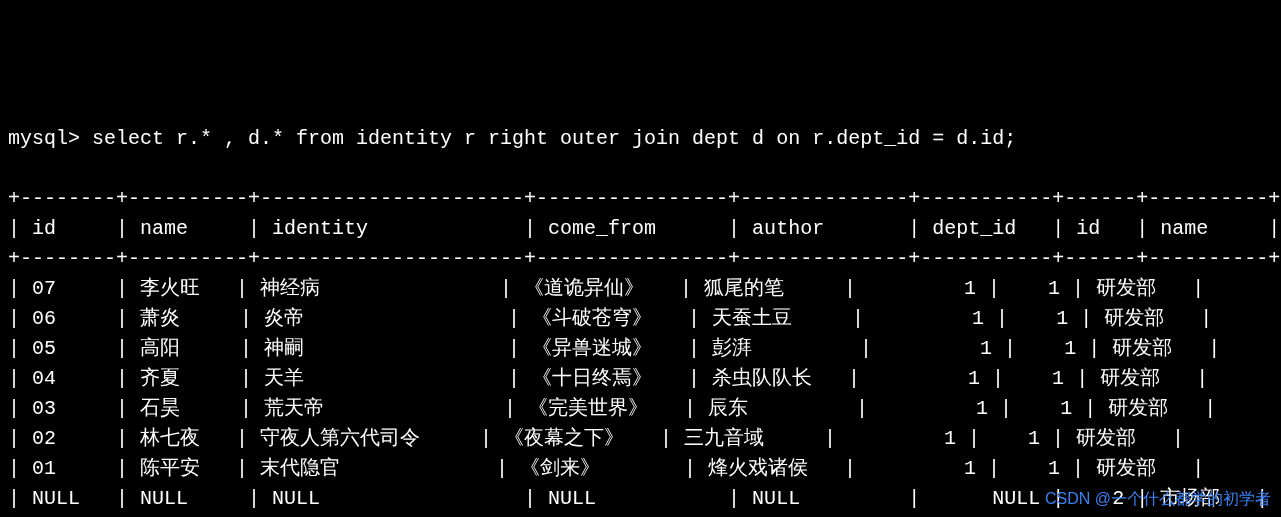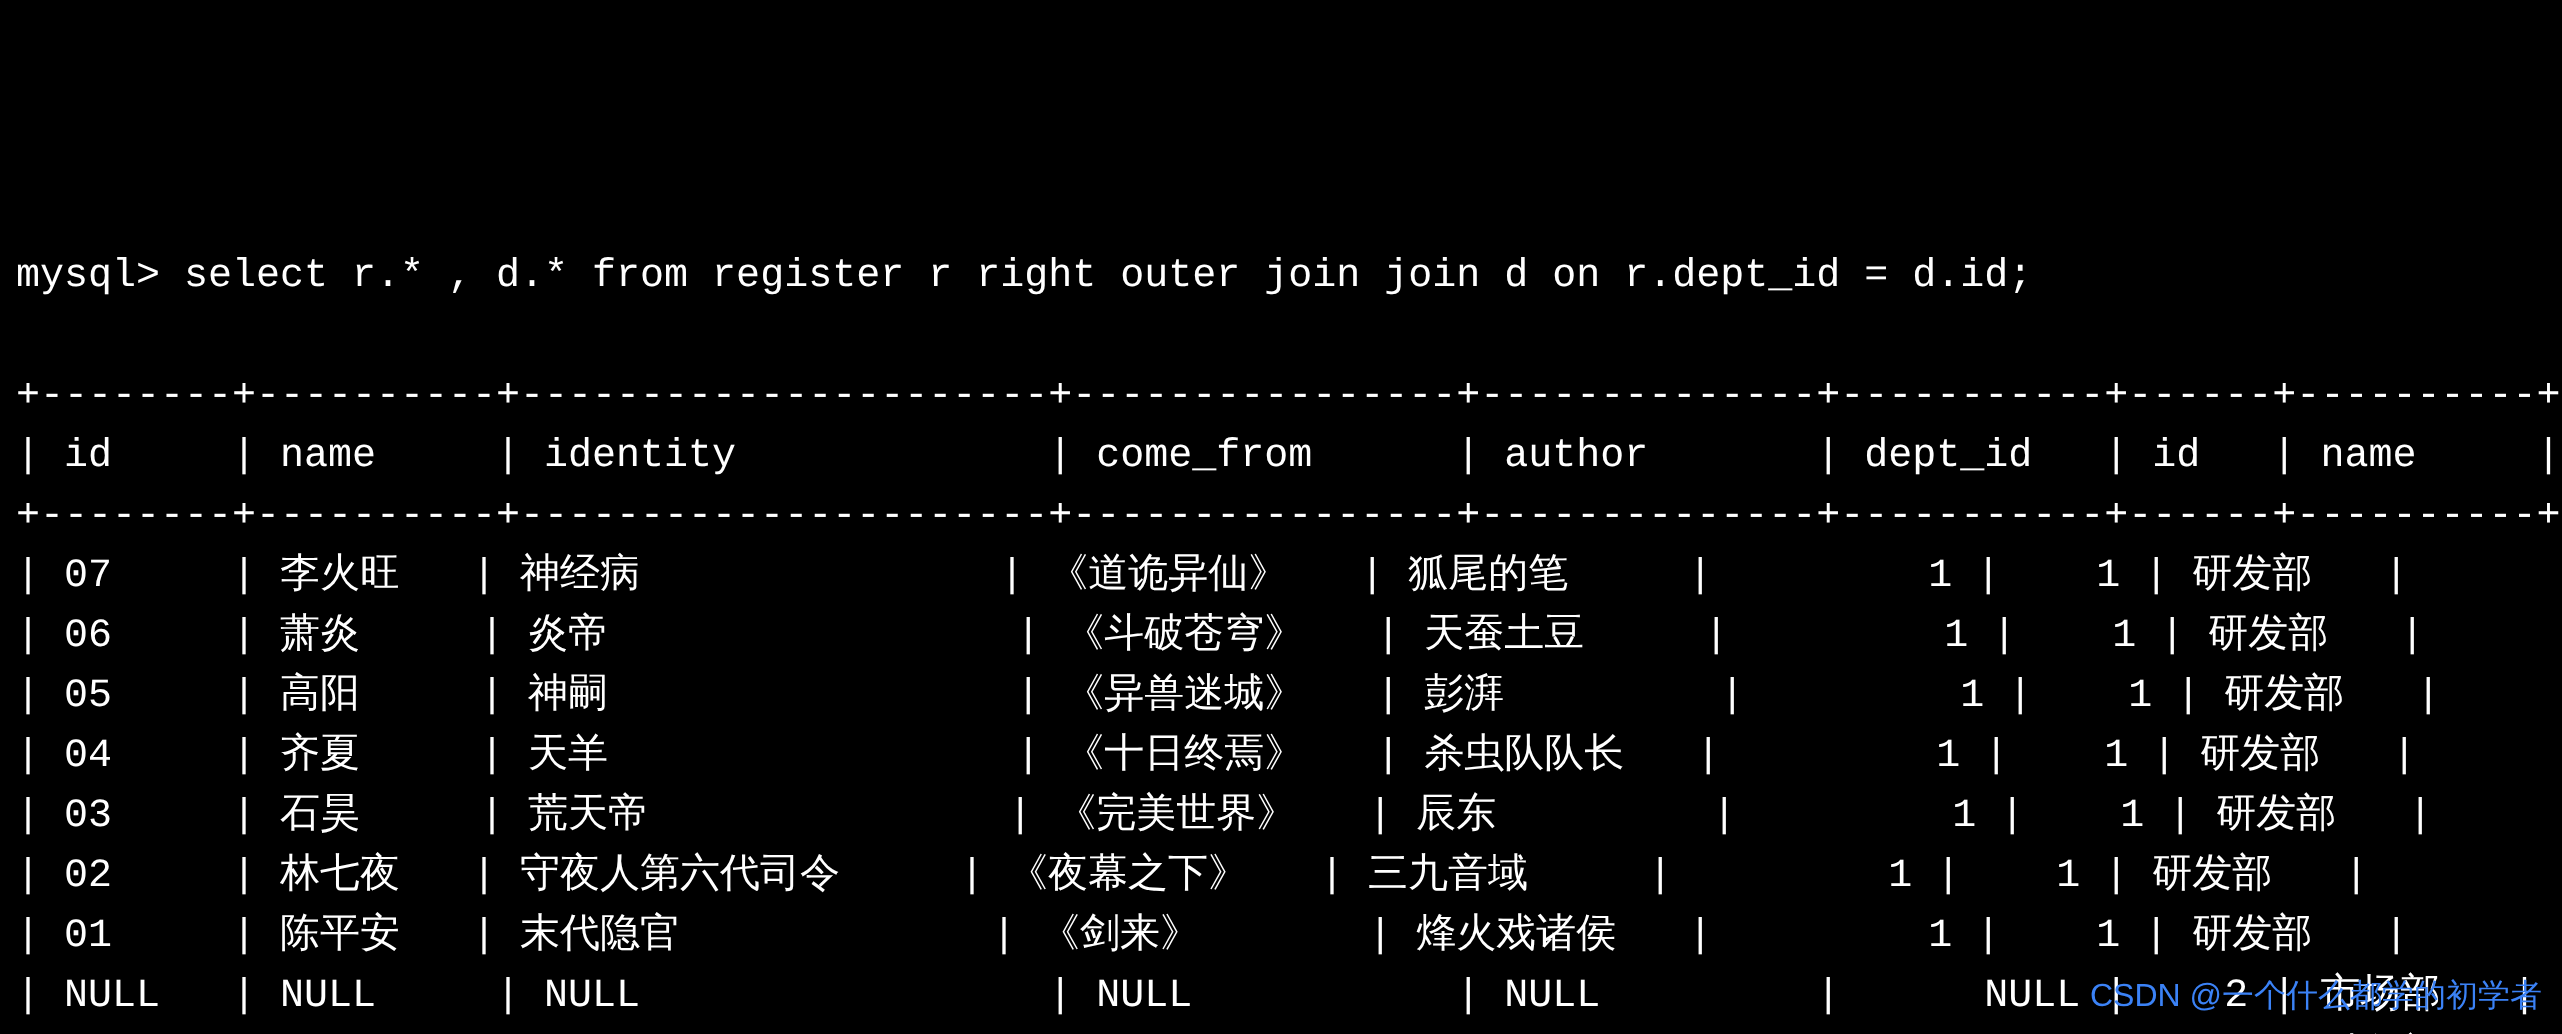--- a/index.html
+++ b/index.html
@@ -37,19 +37,19 @@
       color: #3b82f6;
       font-size: 16px;
       font-family: sans-serif;
     }
   </style>
 </head>
 <body>
 
 
 
-<div class="prompt-line"><span>mysql&gt; </span><span>select r.* , d.* from register r right outer join join d on r.dept_id = d.id;</span></div>
+<div class="prompt-line"><span>mysql&gt; </span><span>select r.* , d.* from identity r right outer join dept d on r.dept_id = d.id;</span></div>
 <div id="table-container"><div class="border-line">+--------+----------+----------------------+----------------+--------------+-----------+------+----------+</div><div class="row">| id     | name     | identity             | come_from      | author       | dept_id   | id   | name     |</div><div class="border-line">+--------+----------+----------------------+----------------+--------------+-----------+------+----------+</div><div class="row">| 07     | 李火旺   | 神经病               | 《道诡异仙》   | 狐尾的笔     |         1 |    1 | 研发部   |</div><div class="row">| 06     | 萧炎     | 炎帝                 | 《斗破苍穹》   | 天蚕土豆     |         1 |    1 | 研发部   |</div><div class="row">| 05     | 高阳     | 神嗣                 | 《异兽迷城》   | 彭湃         |         1 |    1 | 研发部   |</div><div class="row">| 04     | 齐夏     | 天羊                 | 《十日终焉》   | 杀虫队队长   |         1 |    1 | 研发部   |</div><div class="row">| 03     | 石昊     | 荒天帝               | 《完美世界》   | 辰东         |         1 |    1 | 研发部   |</div><div class="row">| 02     | 林七夜   | 守夜人第六代司令     | 《夜幕之下》   | 三九音域     |         1 |    1 | 研发部   |</div><div class="row">| 01     | 陈平安   | 末代隐官             | 《剑来》       | 烽火戏诸侯   |         1 |    1 | 研发部   |</div><div class="row">| NULL   | NULL     | NULL                 | NULL           | NULL         |      NULL |    2 | 市场部   |</div><div class="row">| NULL   | NULL     | NULL                 | NULL           | NULL         |      NULL |    3 | 财务部   |</div></div>
 
 <div class="watermark">CSDN @一个什么都学的初学者</div>
 
 
 
 
 </body></html>

